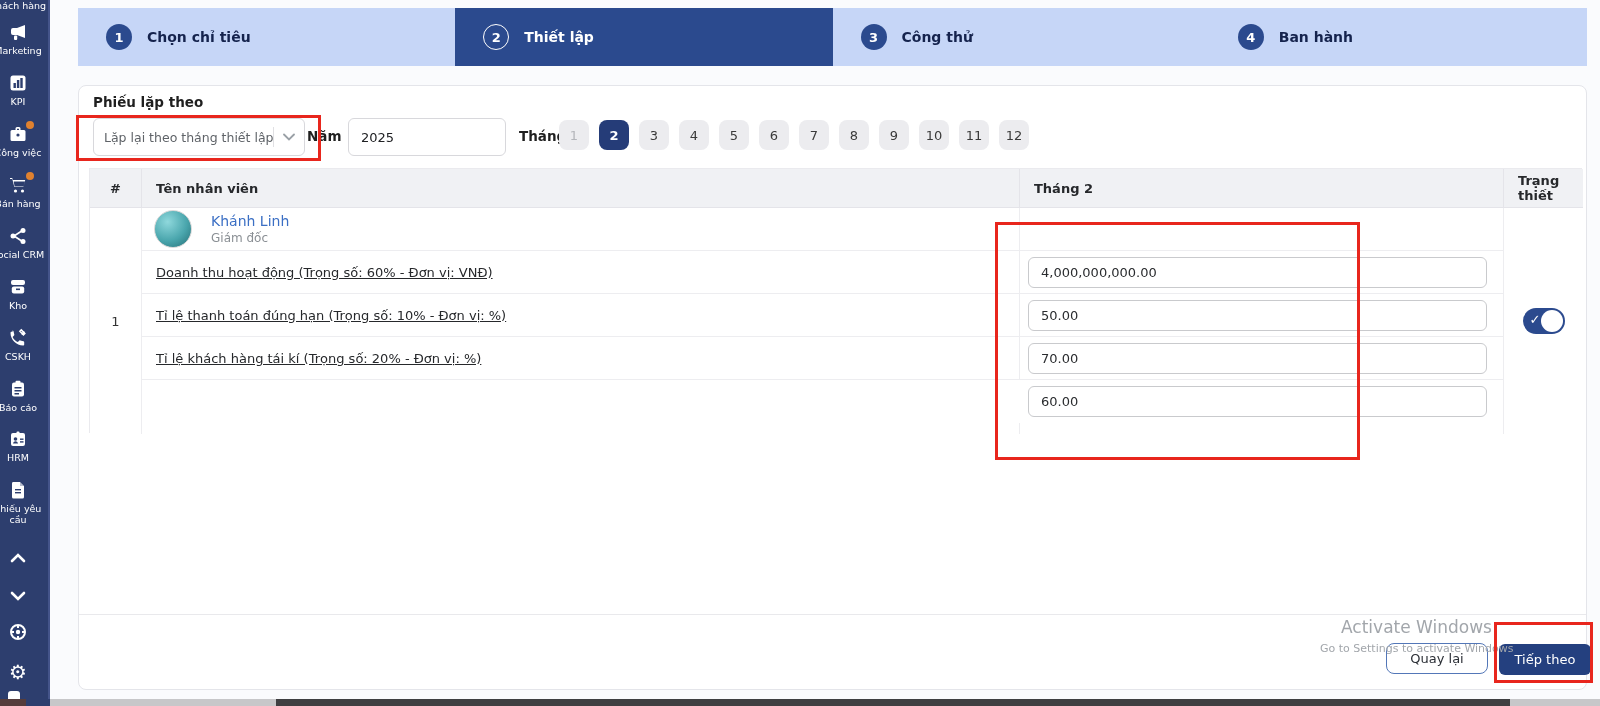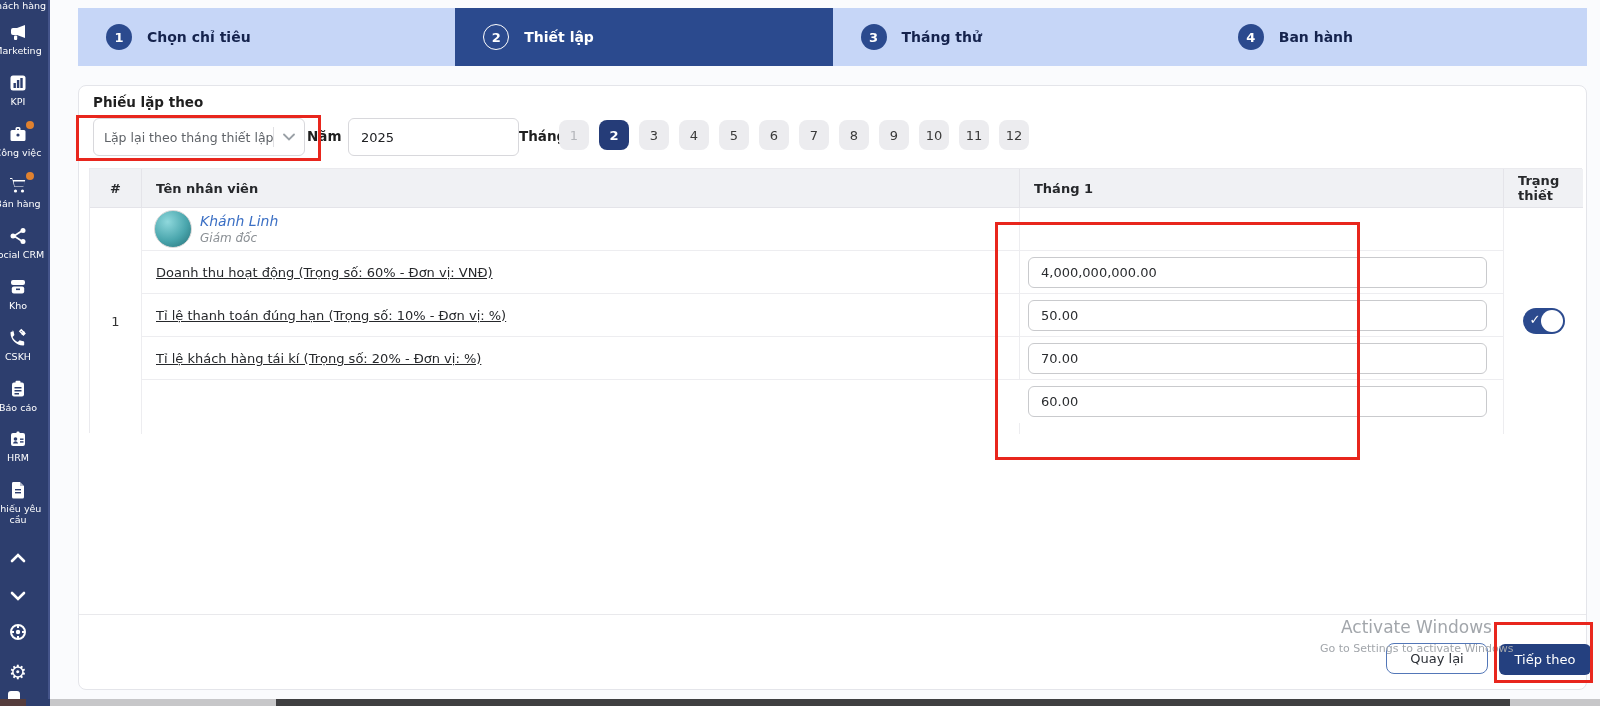--- a/index.html
+++ b/index.html
@@ -59,21 +59,21 @@
     display:flex; align-items:center; cursor:pointer;
   }
   .dropdown .val { flex:1; padding-left:10px; font-size:12.5px; color:#5f6368; white-space:nowrap; overflow:hidden; }
   .dropdown .sep { width:1px; height:20px; background:#e0e0e3; }
   .dropdown .chev { width:30px; display:flex; align-items:center; justify-content:center; }
 
   .inline-label { position:absolute; top:42px; font-size:13.5px; font-weight:bold; color:#1f1f1f; }
   .lbl-year { left:228px; }
   .lbl-month { left:440px; }
   .year-input {
-    position:absolute; left:269px; top:32px; width:171px; height:38px;
+    position:absolute; left:269px; top:32px; width:158px; height:38px;
     border:1px solid #d8d8dc; border-radius:6px; padding:0 12px; font-size:13px; color:#202124;
     font-family:inherit; outline:none; background:#fff;
   }
   .months { position:absolute; left:480px; top:34px; display:flex; gap:10px; }
   .month {
     width:30px; height:30px; border:none; border-radius:8px; background:#ececef;
     font-size:13px; color:#3a3a3a; font-family:inherit; cursor:pointer;
     display:flex; align-items:center; justify-content:center;
   }
   .month.selected { background:#253c78; color:#fff; font-weight:bold; }
@@ -91,21 +91,21 @@
     background:#f0f1f4; display:flex; align-items:center;
     font-weight:bold; color:#26282b; border-bottom:1px solid #e4e4e9;
     padding-left:14px;
   }
   .th.center { justify-content:center; padding-left:0; }
   .th.bdr { border-right:1px solid #e4e4e9; }
   .cell { display:flex; align-items:center; background:#fff; }
   .bb { border-bottom:1px solid #ededf0; }
   .br { border-right:1px solid #ededf0; }
   .idx-cell { grid-row:2/8; grid-column:1; justify-content:center; color:#333; }
-  .emp-cell { padding-left:12px; gap:8px;font-style:italic; }
+  .emp-cell { padding-left:12px; gap:19px; }
   .avatar {
     width:38px; height:38px; border-radius:50%; flex:0 0 auto;
     background:radial-gradient(circle at 35% 30%, #8fd8dc, #4aa6ad 55%, #2c7a82 90%);
     border:1px solid #d8d8d8;
   }
   .emp-name { font-size:14px; color:#3b6fc4; cursor:pointer; }
   .emp-role { font-size:12px; color:#8a8f94; margin-top:2px; }
   .kpi-cell { padding-left:14px; color:#26282b;text-decoration:underline; }
   .val-cell { padding:0 16px 0 8px;align-items:center; }
   .kpi-input {
@@ -325,21 +325,21 @@
   <div class="step">
     <div class="circ">1</div>
     <div class="slbl">Chọn chỉ tiêu</div>
   </div>
   <div class="step active">
     <div class="circ">2</div>
     <div class="slbl">Thiết lập</div>
   </div>
   <div class="step">
     <div class="circ">3</div>
-    <div class="slbl">Tháng thử</div>
+    <div class="slbl">Công thử</div>
   </div>
   <div class="step">
     <div class="circ">4</div>
     <div class="slbl">Ban hành</div>
   </div>
 </div>
 
 <div class="card">
 
   <div class="section-label">Phiếu lặp theo</div>
@@ -369,21 +369,21 @@
     <button class="month">8</button>
     <button class="month">9</button>
     <button class="month">10</button>
     <button class="month">11</button>
     <button class="month">12</button>
   </div>
 
   <div class="ktable">
     <div class="th center bdr">#</div>
     <div class="th bdr">Tên nhân viên</div>
-    <div class="th bdr">Tháng 1</div>
+    <div class="th bdr">Tháng 2</div>
     <div class="th">Trạng thiết</div>
 
     <div class="cell idx-cell br">1</div>
 
     <div class="cell emp-cell bb br" style="grid-row:2;grid-column:2">
       <div class="avatar"></div>
       <div>
         <div class="emp-name">Khánh Linh</div>
         <div class="emp-role">Giám đốc</div>
       </div>

